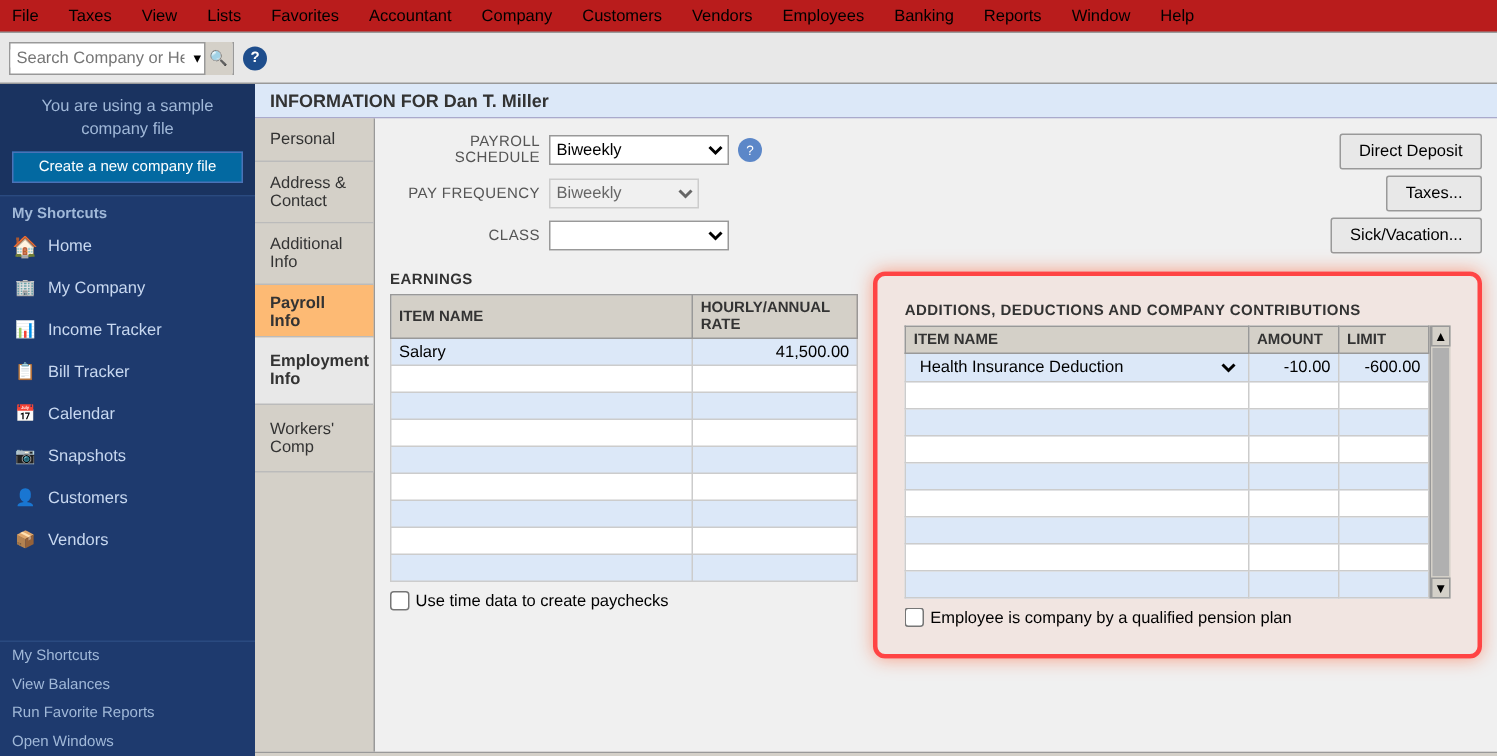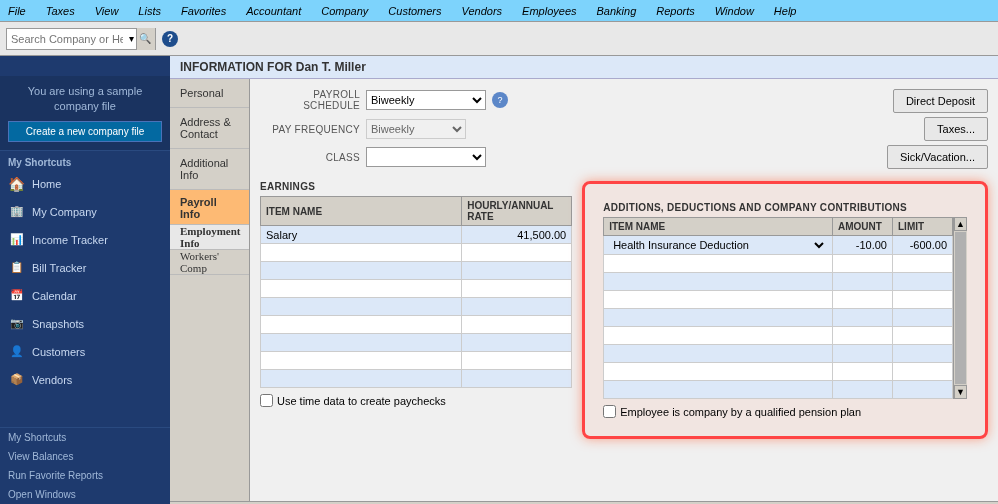--- a/index.html
+++ b/index.html
@@ -1,34 +1,34 @@
 <!DOCTYPE html>
 <html><head>
   <meta charset="utf-8">
   <style>
     * { box-sizing: border-box; margin: 0; padding: 0; }
     body { font-family: Arial, sans-serif; font-size: 12px; background: #d4d0c8; width: 998px; height: 504px; overflow: hidden; }
 
     
-    .menu-bar { background: #7dd3fc; border-bottom: 1px solid #999; display: flex; align-items: center; height: 22px; padding: 0 4px; gap: 12px; font-size: 11px; font-style: italic; }
+    .menu-bar { background: #b91c1c; border-bottom: 1px solid #999; display: flex; align-items: center; height: 22px; padding: 0 4px; gap: 12px; font-size: 11px; }
     .menu-item { cursor: pointer; padding: 2px 4px; }
 
     
     .toolbar { background: #e8e8e8; border-bottom: 1px solid #999; height: 34px; display: flex; align-items: center; padding: 0 6px; gap: 6px; }
     .search-box { display: flex; align-items: center; background: white; border: 1px solid #999; height: 22px; width: 150px; }
     .search-input { border: none; outline: none; font-size: 11px; width: 120px; padding: 0 4px; }
     .search-btn { background: #d4d0c8; border-left: 1px solid #999; width: 20px; height: 22px; display: flex; align-items: center; justify-content: center; cursor: pointer; font-size: 10px; }
     .help-icon { background: #1e4d8c; color: white; border-radius: 50%; width: 16px; height: 16px; display: flex; align-items: center; justify-content: center; font-size: 10px; font-weight: bold; cursor: pointer; }
 
     
     .main-layout { display: flex; height: calc(504px - 56px); }
 
     
     .sidebar { width: 170px; background: #1e3a6e; display: flex; flex-direction: column; flex-shrink: 0; }
-    .sidebar-company { background: #1a3360; padding: 8px; text-align: center; border-bottom: 1px solid #2a4a80; margin-top: 20px; }
+    .sidebar-company { background: #1a3360; padding: 8px; text-align: center; border-bottom: 1px solid #2a4a80; }
     .sidebar-company-text { color: #a0b8d8; font-size: 11px; margin-bottom: 6px; line-height: 1.4; }
     .sidebar-create-btn { background: #0369a1; color: white; border: 1px solid #4a72b8; padding: 4px 8px; font-size: 10px; cursor: pointer; width: 100%; }
     .sidebar-section-title { color: #a0b8d8; font-size: 10px; font-weight: bold; padding: 6px 8px 2px; }
     .sidebar-item { display: flex; align-items: center; gap: 6px; padding: 5px 8px; cursor: pointer; color: #c8d8f0; font-size: 11px; }
     .sidebar-icon { width: 18px; height: 18px; flex-shrink: 0; display: flex; align-items: center; justify-content: center; }
     .sidebar-bottom { margin-top: auto; border-top: 1px solid #2a4a80; }
     .sidebar-bottom-item { color: #a0b8d8; font-size: 10px; padding: 4px 8px; cursor: pointer; }
 
     
     .content-area { flex: 1; background: #e8e8e8; overflow: hidden; }
@@ -36,21 +36,21 @@
     
     .info-header { background: #dce8f8; border-bottom: 1px solid #aac; padding: 4px 10px; font-size: 12px; font-weight: bold; color: #333; }
 
     
     .tab-content-layout { display: flex; height: calc(100% - 26px); }
 
     
     .left-tabs { width: 80px; background: #d4d0c8; border-right: 1px solid #999; display: flex; flex-direction: column; }
     .tab-item { padding: 8px 10px; font-size: 11px; cursor: pointer; border-bottom: 1px solid #bbb; background: #d4d0c8; color: #333; }
     .tab-section { padding: 6px 10px 4px; font-size: 11px; font-weight: bold; color: #333; background: #fdba74; border-bottom: 1px solid #bbb; }
-    .tab-sub-item { padding: 0 10px; font-size: 11px; cursor: pointer; border-bottom: 1px solid #bbb; background: #d4d0c8; color: #333; font-family: Liberation Serif, serif; }
+    .tab-sub-item { padding: 10px 10px; font-size: 11px; cursor: pointer; border-bottom: 1px solid #bbb; background: #d4d0c8; color: #333; }
     .tab-sub-item.active { background: #e8e8e8; font-weight: bold; }
 
     
     .form-content { flex: 1; background: #f0f0f0; padding: 10px; overflow: auto; }
 
     
     .form-row { display: flex; align-items: center; margin-bottom: 8px; gap: 6px; }
     .form-label { font-size: 10px; color: #555; width: 100px; text-align: right; text-transform: uppercase; letter-spacing: 0.3px; }
     .form-select { height: 20px; font-size: 11px; border: 1px solid #999; background: white; min-width: 120px; cursor: pointer; }
     .form-select-readonly { height: 20px; font-size: 11px; border: 1px solid #ccc; background: #f0f0f0; min-width: 100px; color: #666; }

